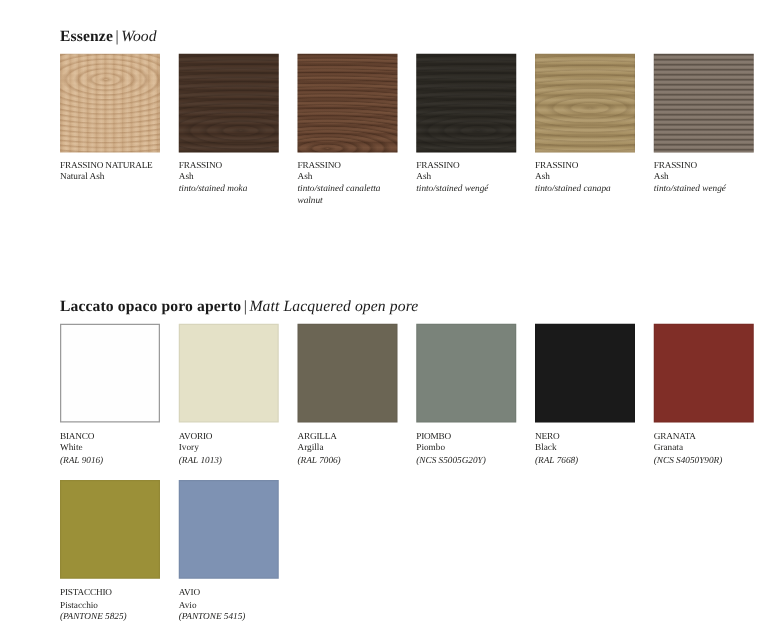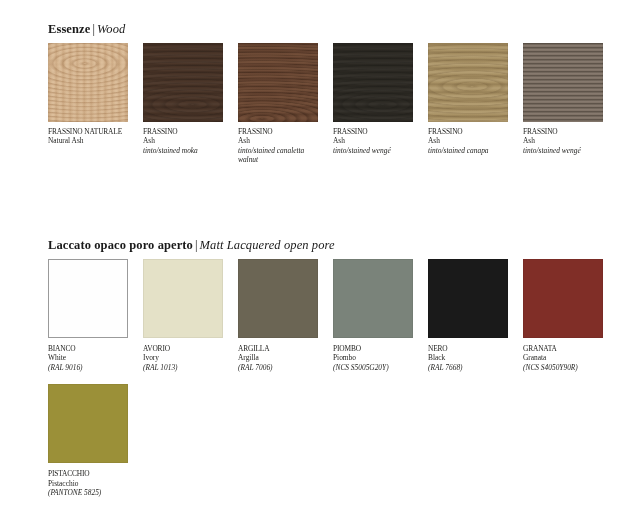--- a/index.html
+++ b/index.html
@@ -238,16 +238,24 @@
       </div>
     <div class="row second-row" id="lacquer-row-1">
         <div class="cell">
           <div class="swatch hairline" style="background: rgb(155, 144, 56);"></div>
           <div class="caption">
             <span class="c1">PISTACCHIO</span>
             <span class="c2">Pistacchio</span>
             <span class="c3">(PANTONE 5825)</span>
           </div>
         </div>
+        <div class="cell">
+          <div class="swatch hairline" style="background: rgb(126, 146, 179);"></div>
+          <div class="caption">
+            <span class="c1">AVIO</span>
+            <span class="c2">Avio</span>
+            <span class="c3">(PANTONE 5415)</span>
+          </div>
+        </div>
       </div>
   </div>
 
 </div>
 
 </body></html>

